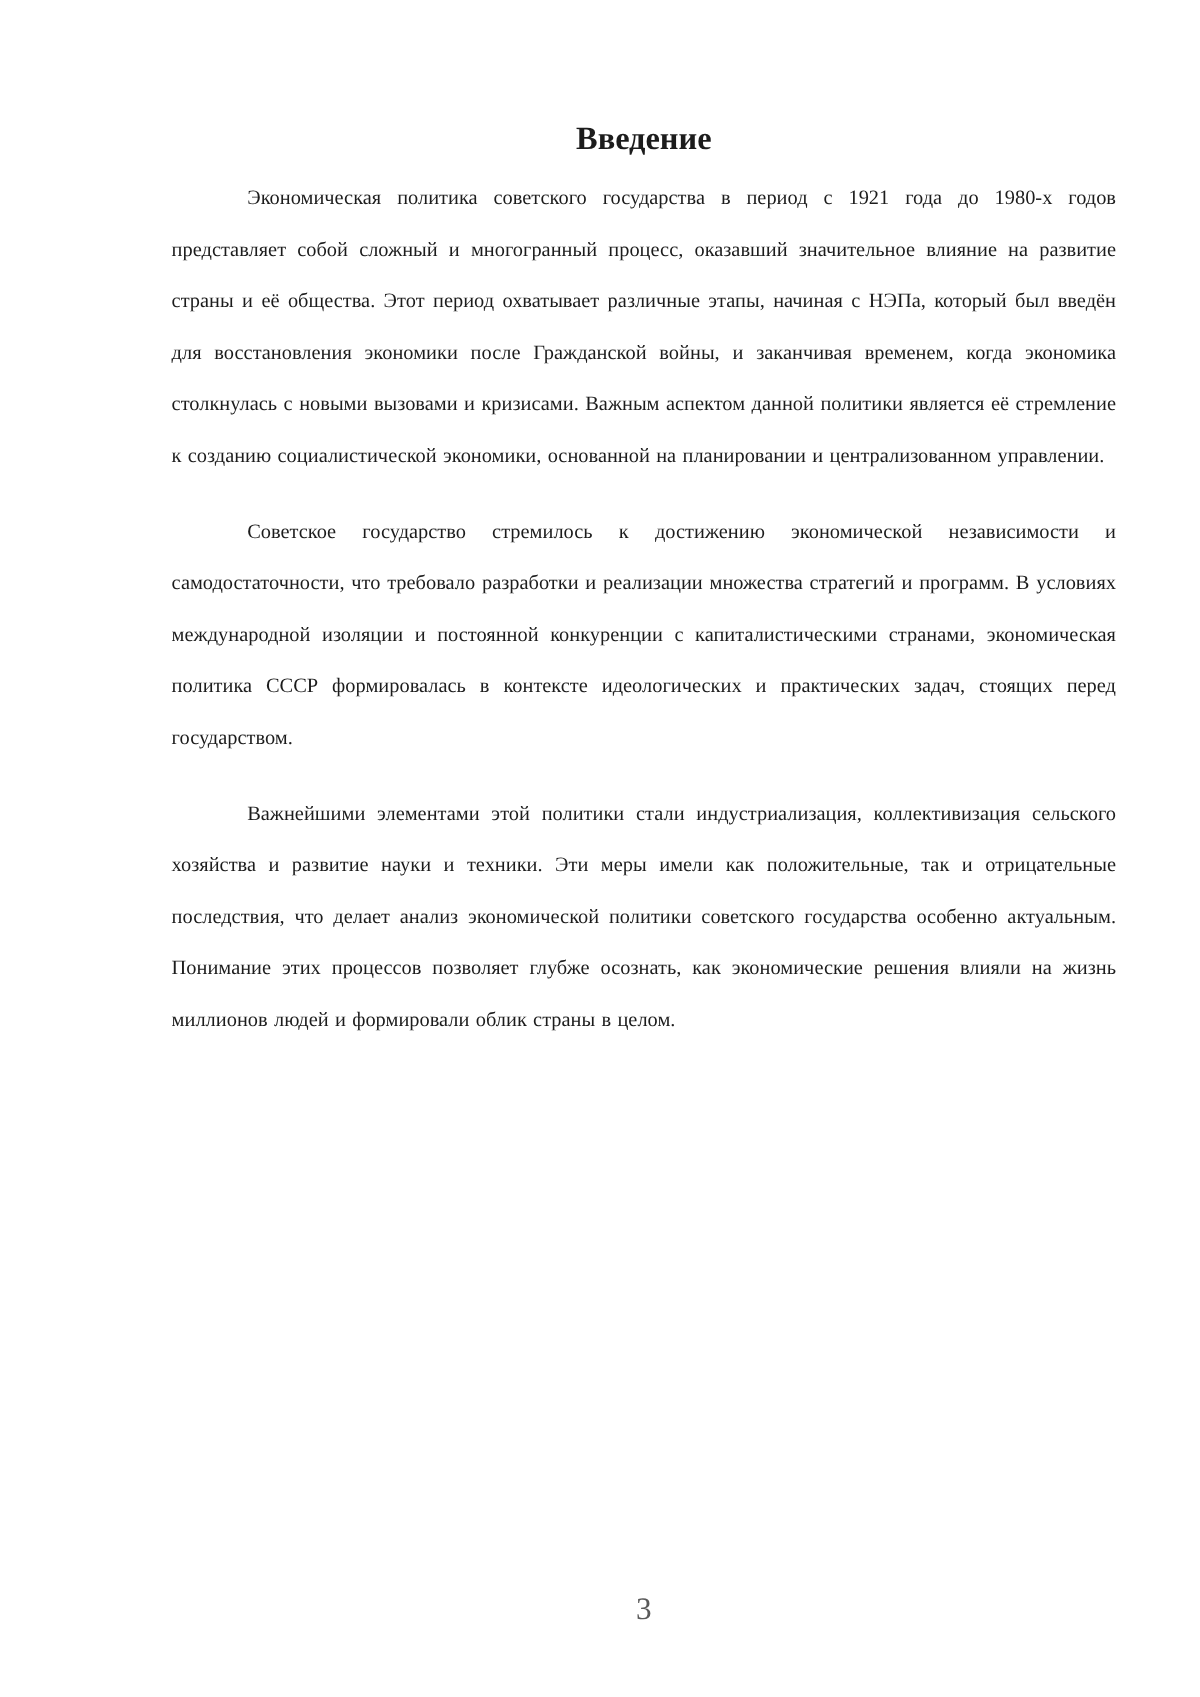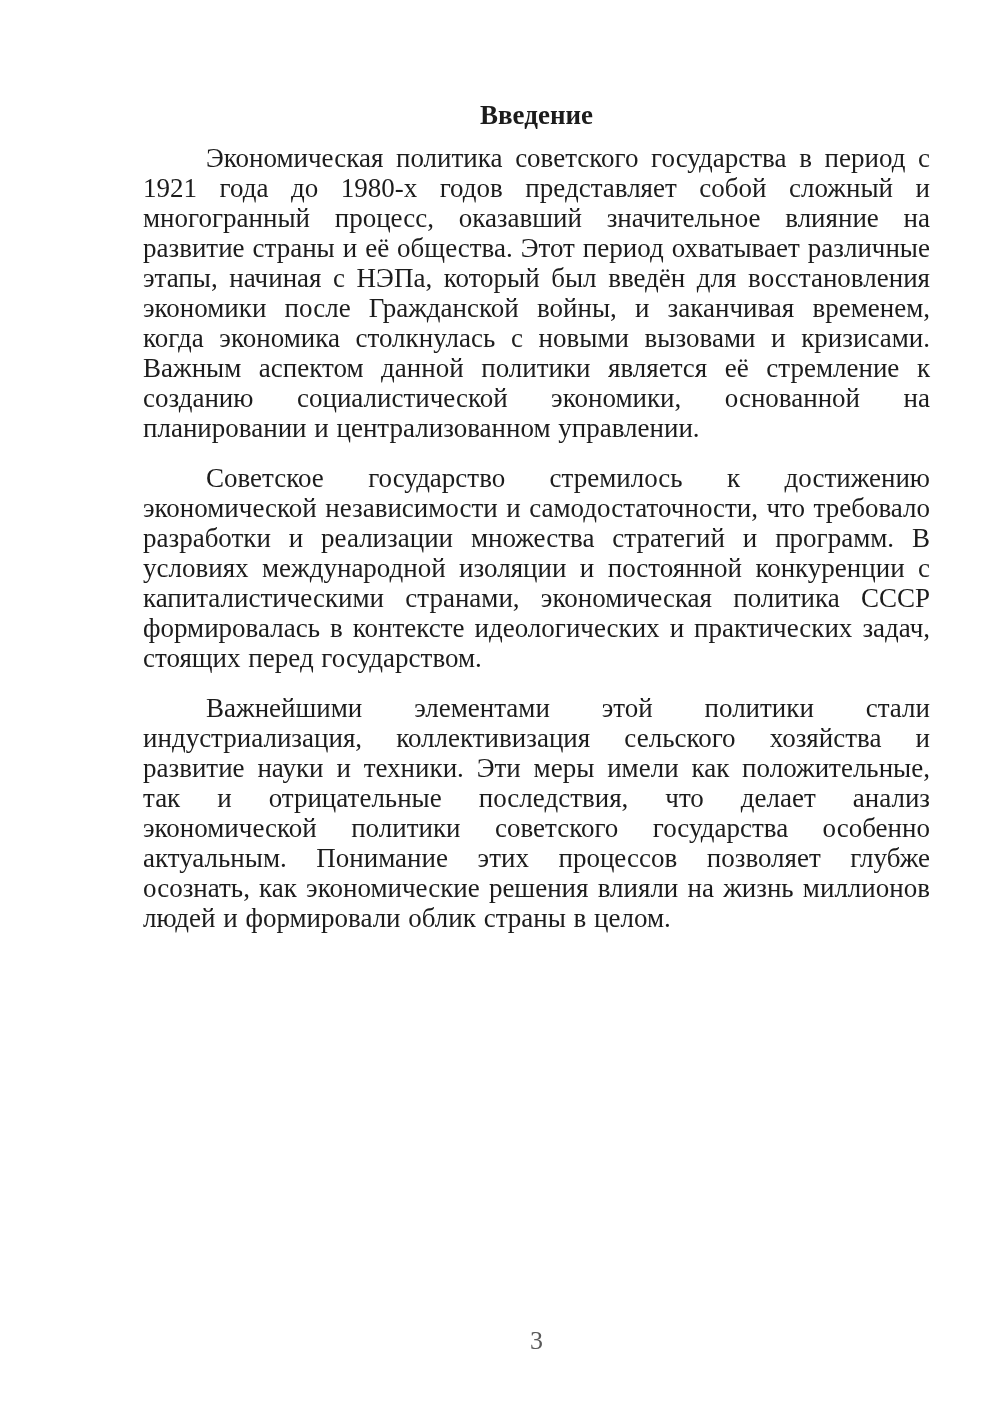--- a/index.html
+++ b/index.html
@@ -23,22 +23,22 @@
     top: 97px;
   }
   .doc-title {
     font-size: 27px;
     line-height: 36.4px;
     font-weight: bold;
     text-align: center;
     margin: 0 0 10px 0;
   }
   .doc-paragraph {
-    font-size: 27px;
-    line-height: 30px;
+    font-size: 17px;
+    line-height: 43px;
     text-align: justify;
     text-indent: 63px;
     margin: 0 0 20px 0;
     word-spacing: 1px;
   }
   .page-footer {
     position: absolute;
     left: 143px;
     right: 70px;
     top: 1326px;

